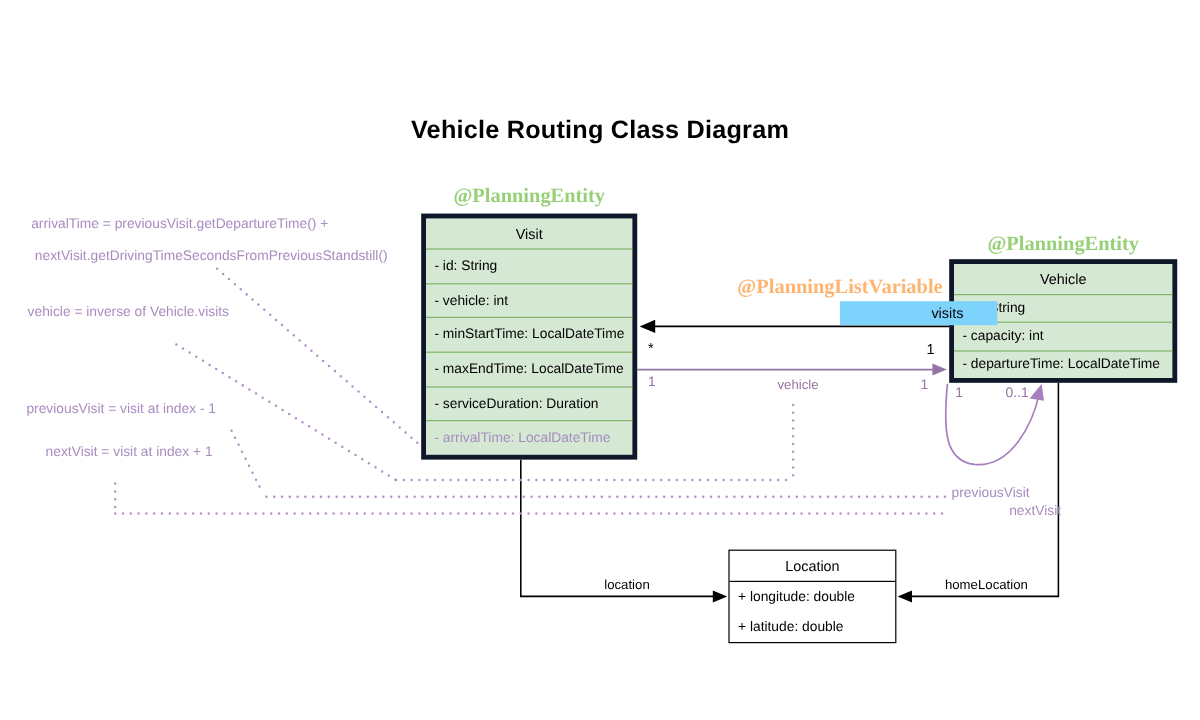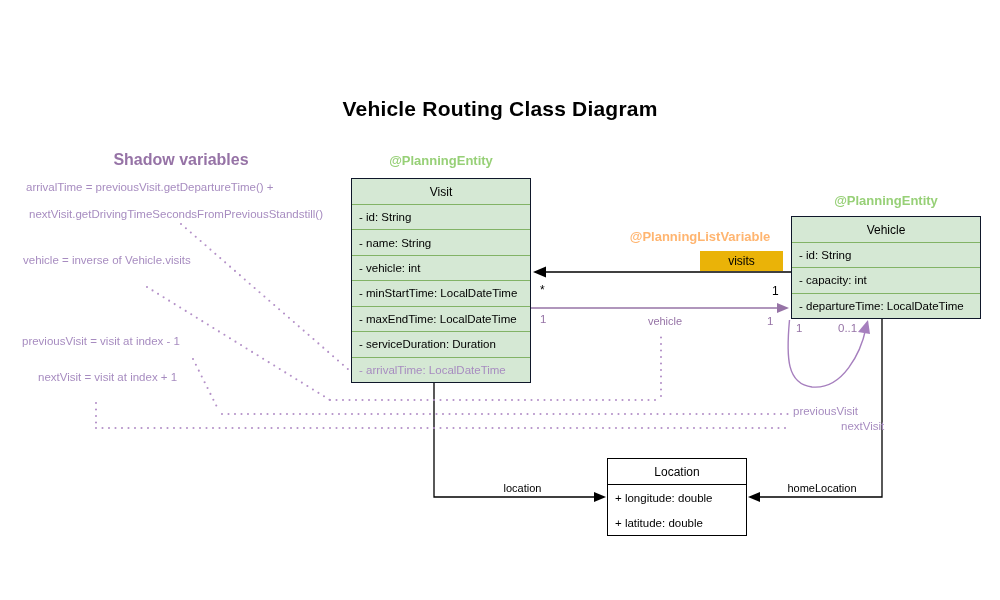--- a/index.html
+++ b/index.html
@@ -4,34 +4,34 @@
 <style>
   html,body{margin:0;padding:0;background:#fff;}
   #canvas{
     position:relative;width:984px;height:600px;background:#ffffff;overflow:hidden;
     font-family:"Liberation Sans",sans-serif;color:#000;
   }
   .abs{position:absolute;}
   #title{left:0;top:97px;width:1000px;text-align:center;font-size:21px;font-weight:bold;letter-spacing:.2px;}
   #shadow-heading{left:100px;top:151px;width:162px;text-align:center;font-size:16px;font-weight:bold;color:#9673a6;}
   .formula{font-size:11.5px;color:#a78cc0;white-space:nowrap;}
-  .annotation{font-weight:bold;font-size:13px;text-align:center;white-space:nowrap;}
+  .annotation{font-weight:bold;font-size:17px;text-align:center;white-space:nowrap;font-family:Liberation Serif, serif;}
   .annotation.green{color:#97d077;}
   .annotation.orange{color:#ffb570;}
 
   .uml-class{position:absolute;display:flex;flex-direction:column;box-sizing:border-box;}
-  .uml-class.green{background:#d5e8d4;border:1px solid #0f172a;}
+  .uml-class.green{background:#d5e8d4;border:4px solid #0f172a;}
   .uml-class.plain{background:#ffffff;border:1px solid #000000;}
   .uml-header{display:flex;align-items:center;justify-content:center;font-size:12px;flex:0 0 25px;}
   .uml-row{display:flex;align-items:center;flex:1 1 auto;font-size:11.5px;padding-left:7px;white-space:nowrap;overflow:hidden;}
   .green .uml-row{border-top:1px solid #82b366;}
   .plain .uml-header{border-bottom:1px solid #000;}
   .uml-row.shadow{color:#a78cc0;}
 
-  .badge{background:#eab308;display:flex;align-items:center;justify-content:center;font-size:12px;}
+  .badge{background:#7dd3fc;display:flex;align-items:center;justify-content:center;font-size:12px;padding-left:48px;}
   .mult{font-size:12px;white-space:nowrap;}
   .mult.purple{color:#9673a6;font-size:11.5px;}
   .edge-label{font-size:11px;white-space:nowrap;text-align:center;}
   .edge-label.purple{color:#9673a6;}
   .edge-label.lilac{color:#a78cc0;font-size:11.5px;}
   svg{position:absolute;left:0;top:0;pointer-events:none;}
 </style>
 </head>
 <body>
 
@@ -70,32 +70,30 @@
       <line x1="330" y1="400" x2="661" y2="400"></line>
       <line x1="661" y1="396" x2="661" y2="334"></line>
       <line x1="193" y1="359" x2="219" y2="411"></line>
       <line x1="222" y1="414" x2="789" y2="414"></line>
       <line x1="96" y1="403" x2="96" y2="428"></line>
       <line x1="96" y1="428" x2="789" y2="428"></line>
     </g>
   </svg>
 
   <div class="abs" id="title">Vehicle Routing Class Diagram</div>
-  <div class="abs" id="shadow-heading">Shadow variables</div>
   <div class="abs formula" style="left:26px;top:181px;">arrivalTime = previousVisit.getDepartureTime() +</div>
   <div class="abs formula" style="left:29px;top:208px;">nextVisit.getDrivingTimeSecondsFromPreviousStandstill()</div>
   <div class="abs formula" style="left:23px;top:254px;">vehicle = inverse of Vehicle.visits</div>
   <div class="abs formula" style="left:22px;top:335px;">previousVisit = visit at index - 1</div>
   <div class="abs formula" style="left:22px;top:371px;margin-left:16px;">nextVisit = visit at index + 1</div>
 
   <div class="abs annotation green" style="left:351px;top:153px;width:180px;">@PlanningEntity</div>
   <div class="uml-class green" style="left:351px;top:178px;width:180px;height:205px;">
     <div class="uml-header">Visit</div>
     <div class="uml-row">- id: String</div>
-    <div class="uml-row">- name: String</div>
     <div class="uml-row">- vehicle: int</div>
     <div class="uml-row">- minStartTime: LocalDateTime</div>
     <div class="uml-row">- maxEndTime: LocalDateTime</div>
     <div class="uml-row">- serviceDuration: Duration</div>
     <div class="uml-row shadow">- arrivalTime: LocalDateTime</div>
   </div>
 
   <div class="abs annotation green" style="left:791px;top:193px;width:190px;">@PlanningEntity</div>
   <div class="uml-class green" style="left:791px;top:216px;width:190px;height:103px;">
     <div class="uml-header">Vehicle</div>

